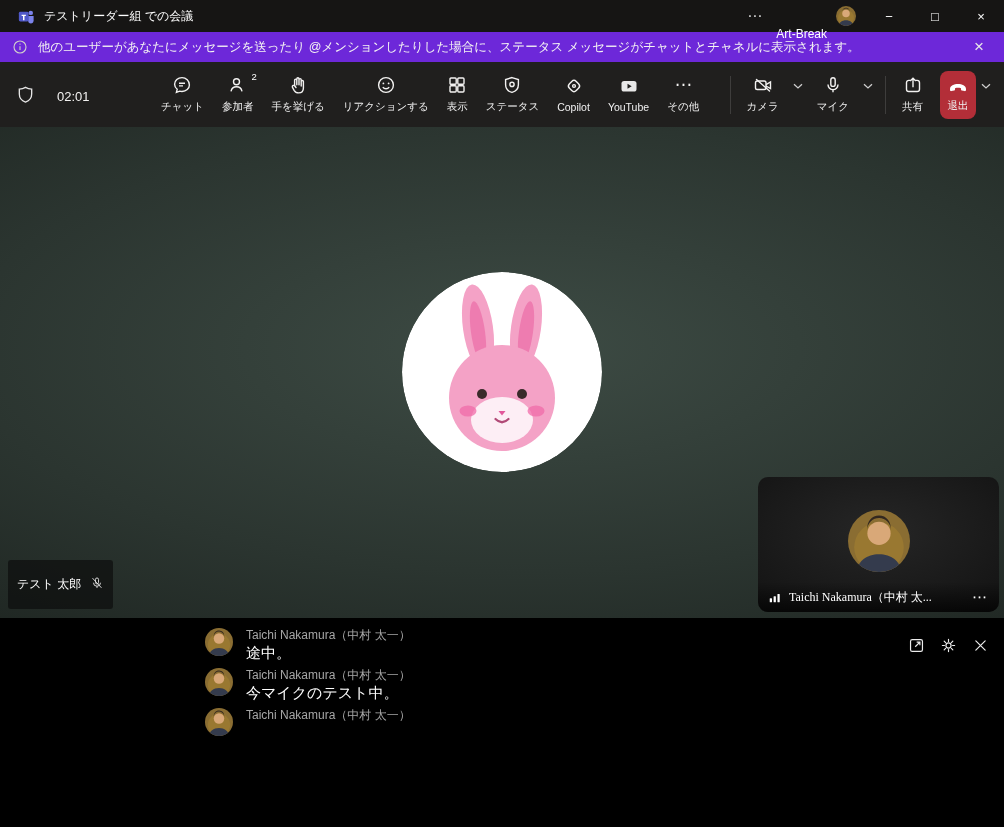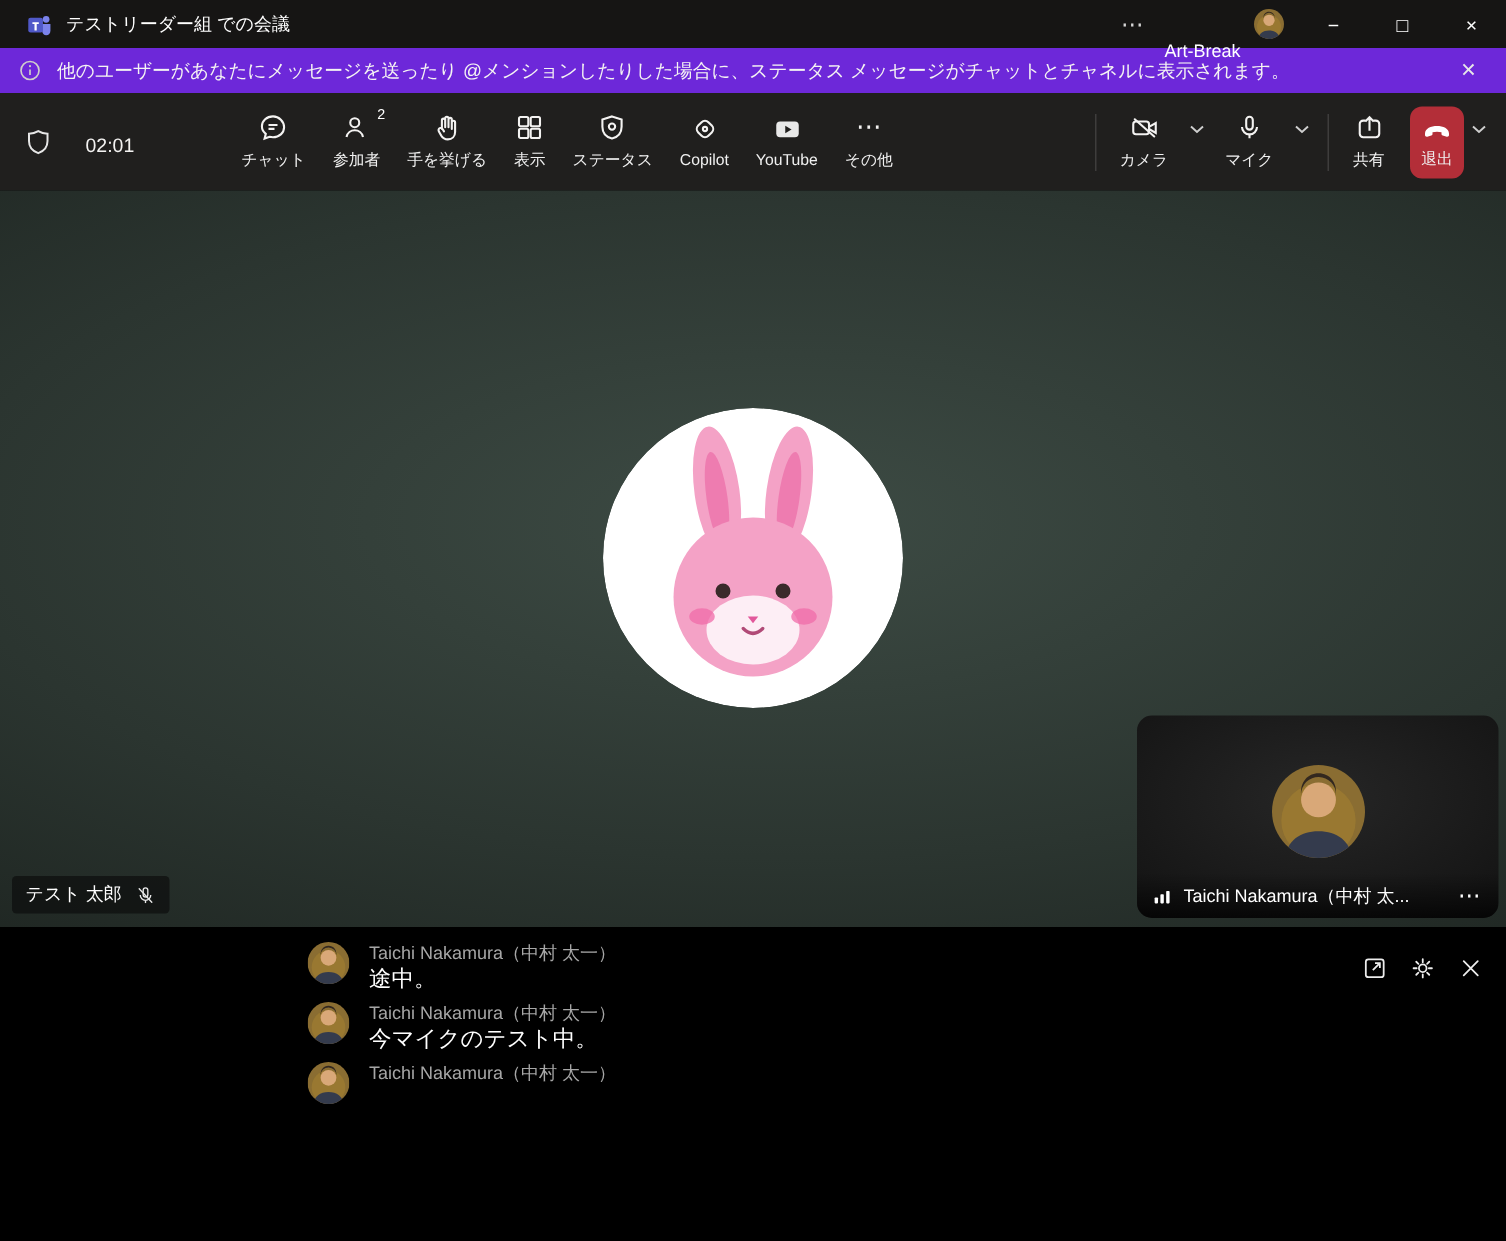--- a/index.html
+++ b/index.html
@@ -51,25 +51,25 @@
   .chev svg { width: 10px; height: 7px; stroke: #cfcfcf; fill: none; stroke-width: 1.3; display: block; }
   .leave-wrap { display: flex; align-items: center; margin-left: 8px; }
   .leave-pill { background: #b32e38; border-radius: 8px; width: 36px; height: 48px; display: flex; flex-direction: column; align-items: center; justify-content: center; gap: 3px; }
   .leave-pill .tbtn-icon svg { stroke: none; }
 
   
   .stage { height: 491px; position: relative;
     background: radial-gradient(115% 95% at 52% 45%, #3d4b44 0%, #2b3530 48%, #151a17 100%); }
   .stage-avatar { position: absolute; left: calc(50% - 100px); top: 145px; width: 200px; height: 200px; border-radius: 50%; overflow: hidden; }
   .stage-avatar svg { display: block; width: 100%; height: 100%; }
-  .nametag { position: absolute; left: 8px; bottom: 9px; background: rgba(10,10,10,.65); border-radius: 3px; padding: 4px 9px; display: flex; align-items: center; gap: 9px; font-size: 12px; }
+  .nametag { position: absolute; left: 8px; bottom: 9px; background: rgba(10,10,10,.65); border-radius: 3px; padding: 16px 9px; display: flex; align-items: flex-start; gap: 9px; font-size: 12px; }
   .nametag svg { width: 14px; height: 14px; stroke: #e8e8e8; fill: none; stroke-width: 1.3; display: block; }
 
   .pip { position: absolute; right: 5px; bottom: 6px; width: 241px; height: 135px; border-radius: 10px; overflow: hidden;
-    background: radial-gradient(90% 90% at 50% 40%, #262626 0%, #0f0f0f 100%); }
+    background: radial-gradient(90% 90% at 50% 40%, #262626 0%, #0f0f0f 100%); font-family: Liberation Serif, serif; }
   .pip-avatar { position: absolute; left: calc(50% - 31px); top: 33px; width: 62px; height: 62px; }
   .pip-bar { position: absolute; left: 0; right: 0; bottom: 0; height: 30px; display: flex; align-items: center; padding: 0 10px; gap: 7px;
     background: linear-gradient(transparent, rgba(0,0,0,.7)); }
   .signal-icon svg { width: 14px; height: 14px; display: block; }
   .pip-name { font-size: 12px; flex: 1; white-space: nowrap; overflow: hidden; }
   .pip-more { font-size: 15px; color: #fff; padding: 0 2px; }
 
   
   .captions { height: 180px; background: #000; position: relative; }
   .cap-actions { position: absolute; top: 16px; right: 12px; display: flex; gap: 9px; }
@@ -162,20 +162,31 @@
 
       <button class="tbtn">
         <span class="tbtn-icon">
           <svg viewBox="0 0 20 20">
               <path d="M6.6 11V5.2a1.1 1.1 0 0 1 2.2 0V9.8M8.8 9.5V3.9a1.1 1.1 0 0 1 2.2 0V9.8M11 9.7V4.7a1.1 1.1 0 0 1 2.2 0V11M13.2 11V6.6a1.1 1.1 0 0 1 2.2 0V13c0 3-2 4.9-4.8 4.9-2.3 0-3.5-.9-4.5-2.6l-1.5-2.7c-.5-.9-.2-1.8.6-2.2.7-.3 1.5 0 1.9.7l.9 1.5" stroke-linecap="round" stroke-linejoin="round"></path>
             </svg>
         </span>
         <span class="tbtn-label">手を挙げる</span>
       </button>
 
+      <button class="tbtn">
+        <span class="tbtn-icon">
+          <svg viewBox="0 0 20 20">
+              <circle cx="10" cy="10" r="7.4"></circle>
+              <circle cx="7.4" cy="8.4" r="0.9" fill="#f3f2f1" stroke="none"></circle>
+              <circle cx="12.6" cy="8.4" r="0.9" fill="#f3f2f1" stroke="none"></circle>
+              <path d="M6.8 12.1c.8 1.1 1.9 1.7 3.2 1.7s2.4-.6 3.2-1.7"></path>
+            </svg>
+        </span>
+        <span class="tbtn-label">リアクションする</span>
+      </button>
 
       <button class="tbtn">
         <span class="tbtn-icon">
           <svg viewBox="0 0 20 20">
               <rect x="3" y="3" width="6.2" height="6.2" rx="1"></rect>
               <rect x="10.8" y="3" width="6.2" height="6.2" rx="1"></rect>
               <rect x="3" y="10.8" width="6.2" height="6.2" rx="1"></rect>
               <rect x="10.8" y="10.8" width="6.2" height="6.2" rx="1"></rect>
             </svg>
         </span>

